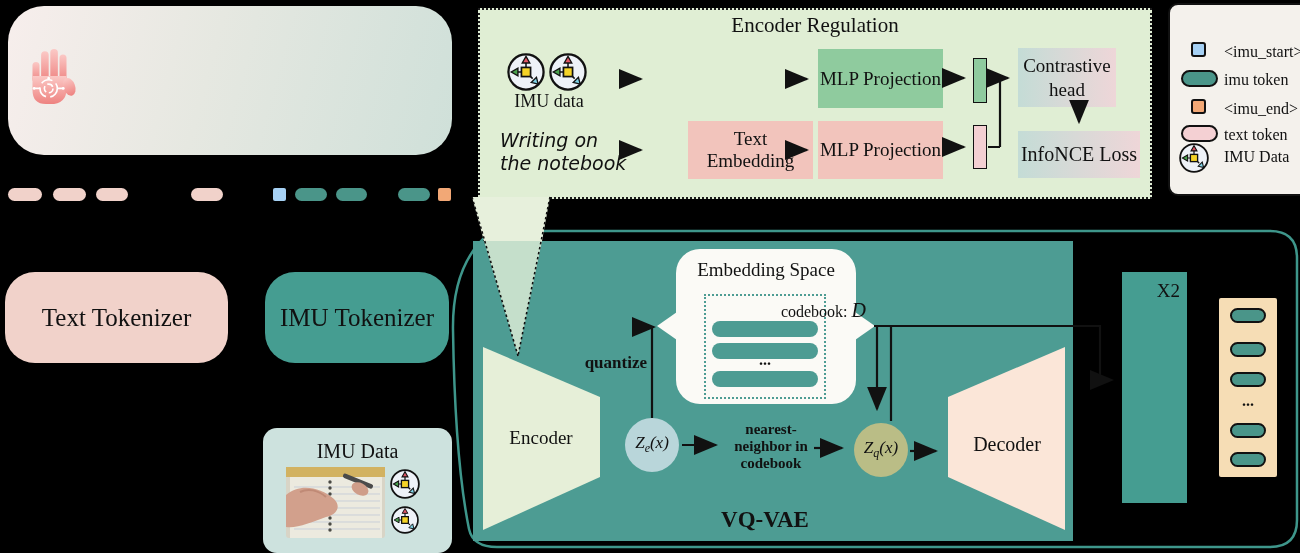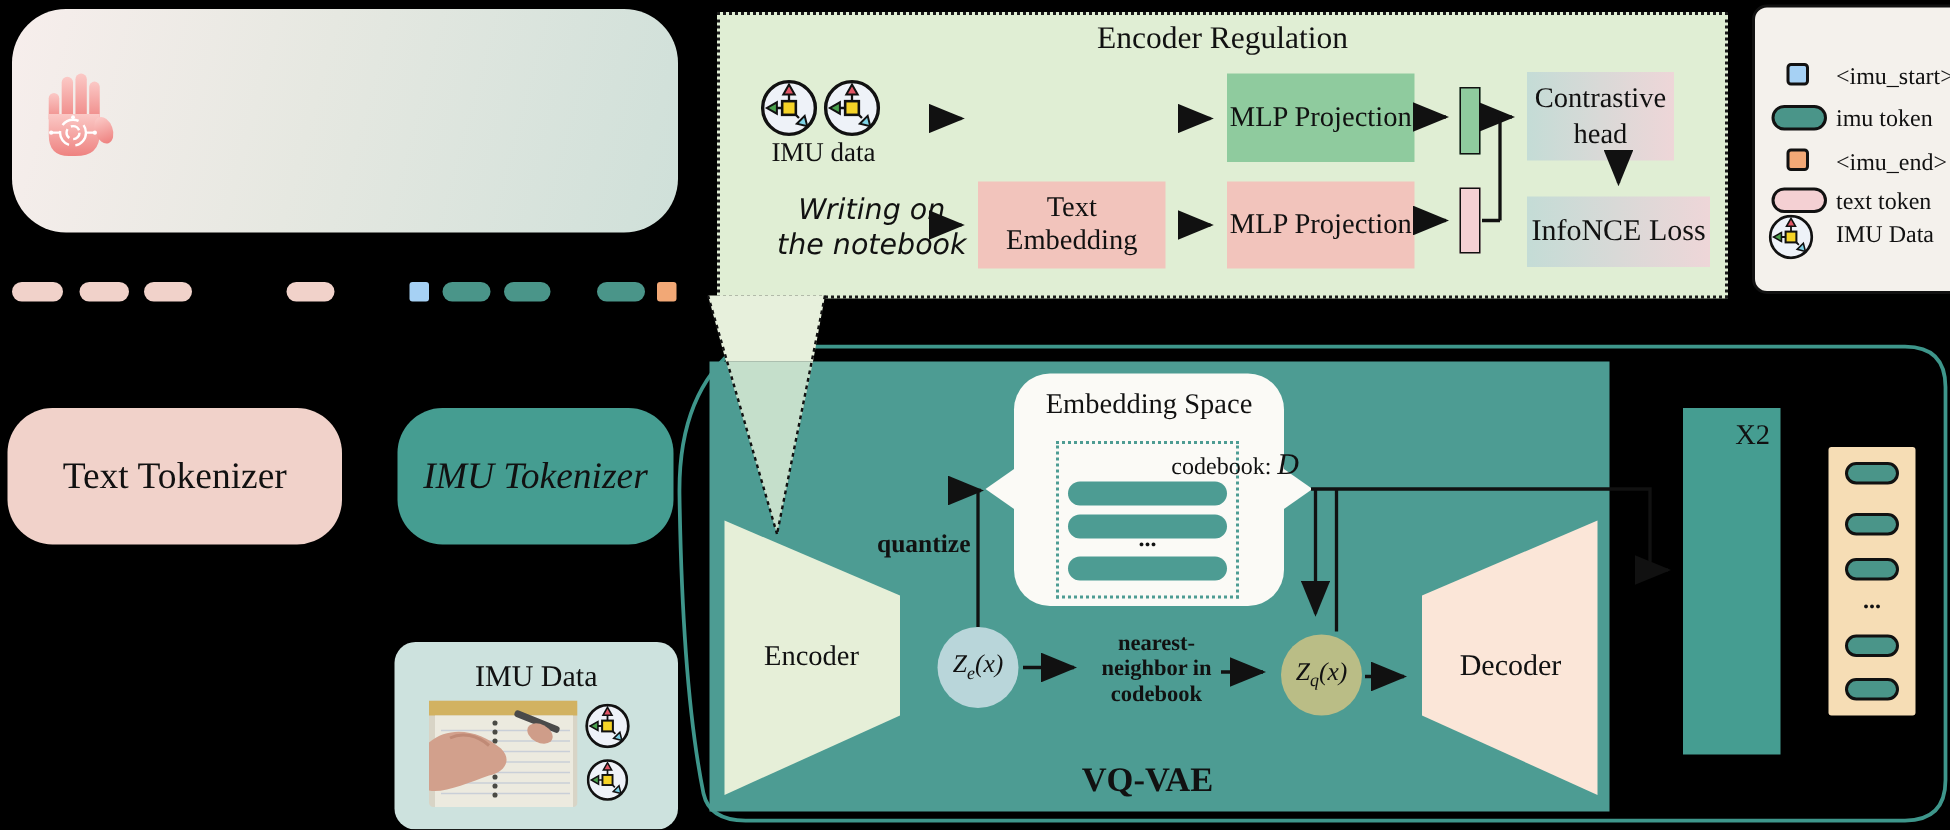--- a/index.html
+++ b/index.html
@@ -19,21 +19,21 @@
   .logo-text { left:78px; top:50px; height:50px; display:flex; align-items:center;
     font-family:"Liberation Sans", sans-serif; font-weight:bold; font-size:55px; letter-spacing:-1px;}
   .logo-h { color:#ee8c8a; } .logo-rest { color:#3a9184; }
 
   
   .tok { position:absolute; top:188px; height:13px; z-index:2;}
   .tok.pill { border-radius:7px; } .tok.square { border-radius:2px; }
 
   
   .big-box { z-index:2; border-radius:30px; font-size:25px; }
-  .teal-box { background:var(--teal);font-style:italic; }
+  .teal-box { background:var(--teal); }
   .pinkbig-box { background:var(--textToken); }
 
   
   .imu-card { left:263px; top:428px; width:189px; height:125px; border-radius:14px; background:var(--imuCard); z-index:2;}
   .imu-card-title { left:263px; top:440px; width:189px; text-align:center; font-size:20px; z-index:3;}
 
   
   .sr-panel { left:478px; top:8px; width:674px; height:191px; background:var(--srBg);
     border:2px dotted #1a1a1a; z-index:3;}
   .sr-title { left:478px; top:13px; width:674px; text-align:center; font-size:21px; z-index:4;}
@@ -169,29 +169,29 @@
   <div class="abs sr-title">Encoder Regulation</div>
 
   <svg class="abs" style="left:507px; top:53px; z-index:4" width="38" height="38" viewBox="0 0 40 40">
       <use href="#imuicon"></use>
     </svg>
   <svg class="abs" style="left:549px; top:53px; z-index:4" width="38" height="38" viewBox="0 0 40 40">
       <use href="#imuicon"></use>
     </svg>
   <div class="abs sr-label" style="left:498px; top:91px; width:102px; text-align:center; font-size:18px;">IMU data</div>
 
-  <div class="abs caption-italic" style="left:518px; top:129px;text-align:center;">
+  <div class="abs caption-italic" style="left:500px; top:129px;">
     <div>Writing on</div>
     <div>the notebook</div>
   </div>
 
   <div class="abs ctr flow-box green-fill" style="left:818px; top:49px; width:125px; height:59px;">
     <span>MLP Projection</span>
   </div>
-  <div class="abs ctr flow-box pink-fill" style="left:652px; top:121px; width:125px; height:58px;justify-content:flex-end;">
+  <div class="abs ctr flow-box pink-fill" style="left:688px; top:121px; width:125px; height:58px;justify-content:flex-end;">
     <span>Text Embedding</span>
   </div>
   <div class="abs ctr flow-box pink-fill" style="left:818px; top:121px; width:125px; height:58px;">
     <span>MLP Projection</span>
   </div>
 
   <div class="abs feat-bar" style="left:973px; top:58px; width:14px; height:45px; background:var(--greenBar);"></div>
   <div class="abs feat-bar" style="left:973px; top:125px; width:14px; height:44px; background:var(--pinkBar);"></div>
 
   <div class="abs ctr grad-box" style="left:1018px; top:48px; width:98px; height:59px;">

